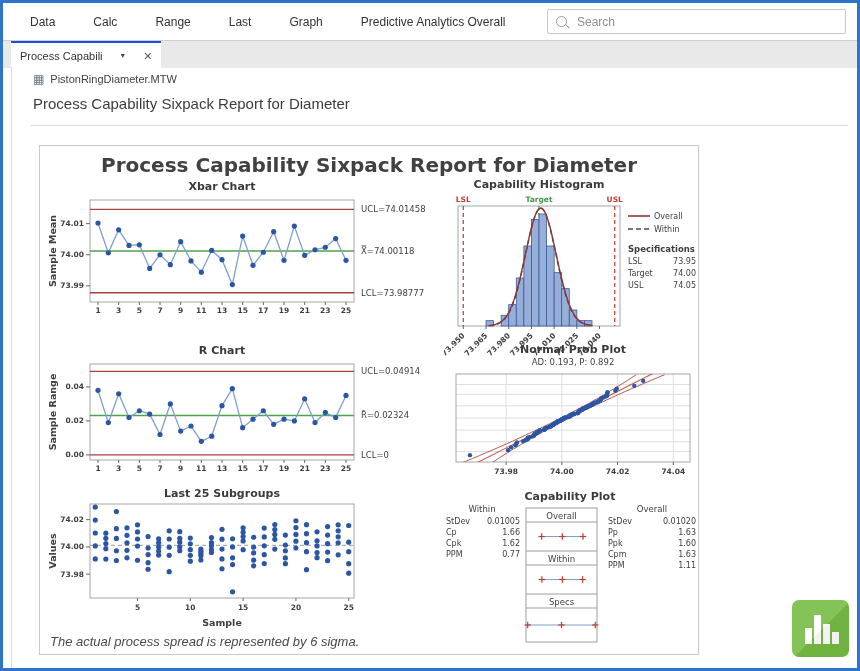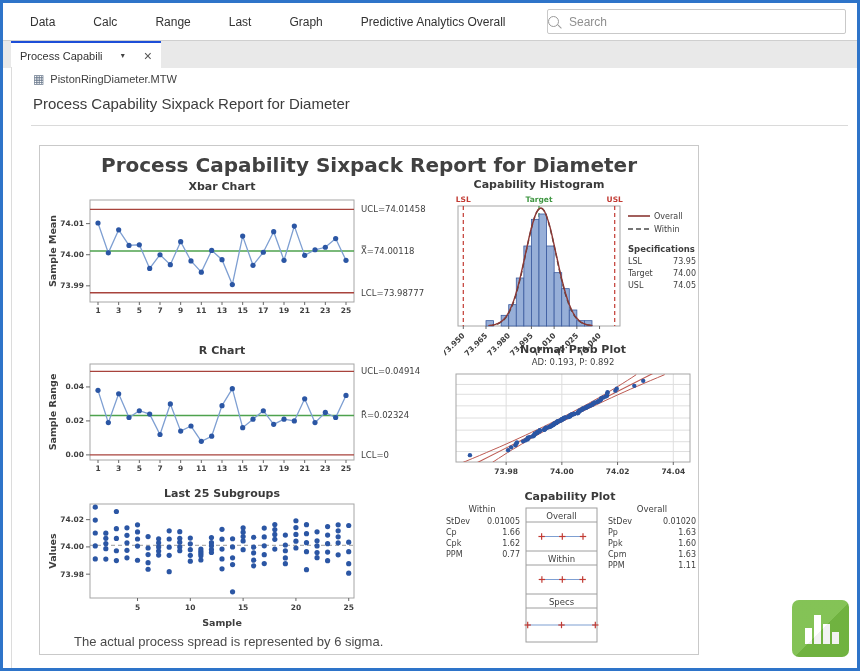--- a/index.html
+++ b/index.html
@@ -3,21 +3,21 @@
 <meta charset="utf-8">
 <style>
   html,body{margin:0;padding:0;background:#fff;}
   .window{position:relative;width:860px;height:671px;box-sizing:border-box;border:3px solid #2E74C9;
     background:#fff;font-family:"Liberation Sans",sans-serif;overflow:hidden;}
   
   .menubar{position:absolute;left:0;top:0;right:0;height:37px;background:#fff;border-bottom:1px solid #E6E6E6;}
   .menu-items{position:absolute;left:27px;top:0;height:37px;display:flex;align-items:center;gap:38px;}
   .menu-item{font-size:12px;color:#333;white-space:nowrap;cursor:default;}
   .searchbox{position:absolute;left:544px;top:6px;width:299px;height:25px;border:1px solid #C9C9C9;border-radius:2px;
-    background:#fff;display:flex;align-items:center;padding:0 0;gap:8px;box-sizing:border-box;justify-content:center;}
+    background:#fff;display:flex;align-items:center;padding:0 8px;gap:8px;box-sizing:border-box;justify-content:center;}
   .mag{width:9px;height:9px;border:1.4px solid #9A9A9A;border-radius:50%;position:relative;flex:0 0 auto;}
   .mag::after{content:"";position:absolute;width:5px;height:1.4px;background:#9A9A9A;transform:rotate(45deg);right:-4px;bottom:-1px;}
   .searchbox input{border:none;outline:none;font-size:12px;color:#444;width:100%;background:transparent;font-family:"Liberation Sans",sans-serif;}
   .searchbox input::placeholder{color:#8F8F8F;}
   
   .tabstrip{position:absolute;left:0;top:37px;right:0;height:27px;background:#E9E9E9;border-top:1px solid #CFCFCF;}
   .tab{position:absolute;left:8px;top:0;width:150px;height:27px;background:#fff;border-top:2px solid #1d4ed8;
     box-sizing:border-box;display:flex;align-items:center;gap:19px;padding:0 9px;font-size:11px;color:#333;}
   .tab .lbl{flex:1;white-space:nowrap;overflow:hidden;}
   .tab .caret{font-size:8px;color:#444;font-family:"DejaVu Sans",sans-serif;}
@@ -32,21 +32,21 @@
   .report-title{position:absolute;left:0;right:0;top:7px;text-align:center;font-size:20px;font-weight:bold;color:#414141;
     font-family:"DejaVu Sans",sans-serif;}
   .report svg{position:absolute;}
   svg text{font-family:"DejaVu Sans",sans-serif;}
   #xbar{left:4px;top:32px;}
   #histogram{left:404px;top:30px;}
   #rchart{left:4px;top:196px;}
   #probplot{left:402px;top:196px;}
   #last25{left:4px;top:342px;}
   #capplot{left:402px;top:342px;}
-  .footnote{position:absolute;left:10px;bottom:5px;font-size:13px;color:#4A4A4A;margin-left:24px;}
+  .footnote{position:absolute;left:10px;bottom:5px;font-style:italic;font-size:13px;color:#4A4A4A;}
   
   .logo{position:absolute;left:789px;top:597px;width:57px;height:57px;background:#76BC43;border-radius:7px;overflow:hidden;}
   .logo::after{content:"";position:absolute;inset:0;background:linear-gradient(135deg,rgba(255,255,255,0.10) 0 52%,rgba(0,0,0,0.05) 52%);}
   .logo .bar{position:absolute;bottom:13px;width:7px;background:#fff;}
   .logo .b1{left:13px;height:16px;} .logo .b2{left:22px;height:29px;} .logo .b3{left:31px;height:20px;} .logo .b4{left:40px;height:12px;}
 </style>
 </head>
 <body>
 
 <div class="window">

